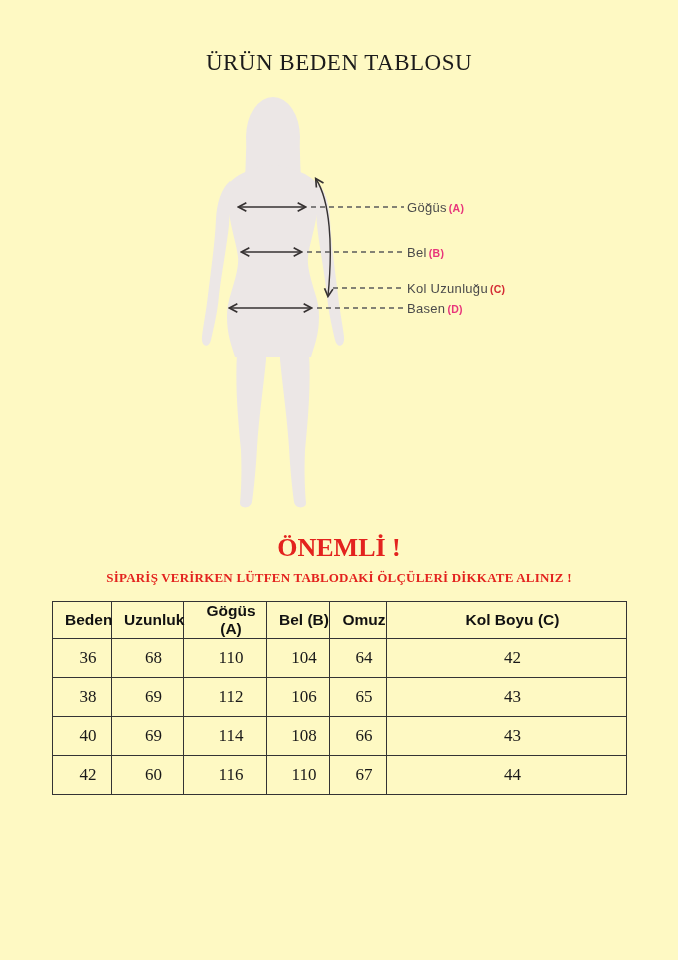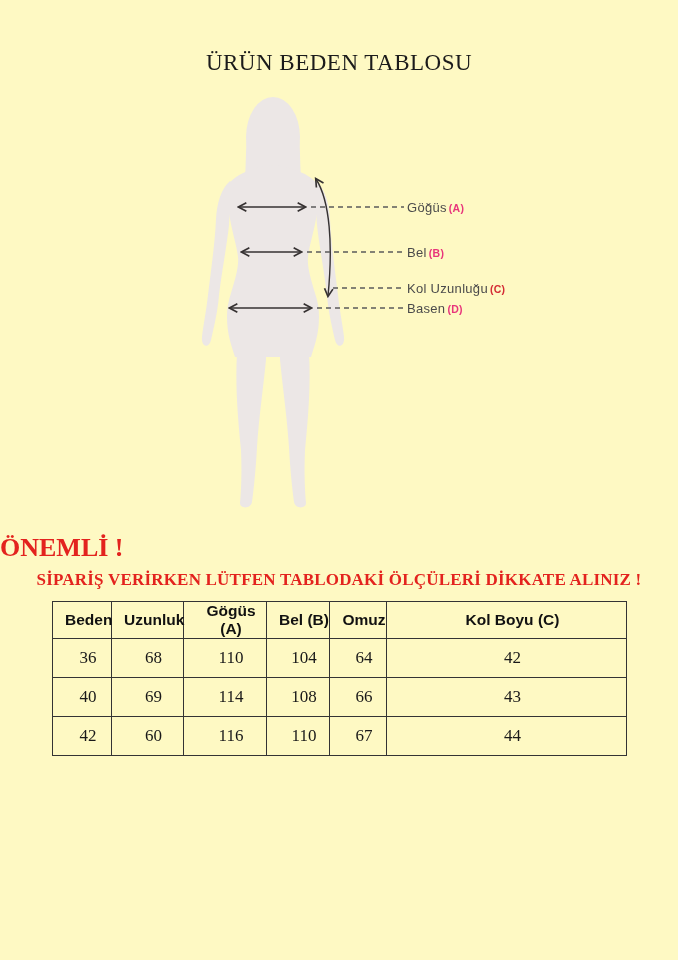--- a/index.html
+++ b/index.html
@@ -39,28 +39,28 @@
   .arrowhead{fill:none;stroke:var(--arrow);stroke-width:1.6;}
   .dash{stroke:var(--dash-gray);stroke-width:1.3;fill:none;stroke-dasharray:5 4;}
   .mlabel{
     position:absolute;left:227px;height:16px;line-height:15px;
     white-space:nowrap;
     font-size:13px;color:var(--label-gray);letter-spacing:0.3px;
   }
   .mcode{font-size:10.5px;font-weight:bold;color:var(--code-pink);margin-left:2px;}
   .mcode.code-c{color:var(--code-red);}
   .notice-h{
-    position:absolute;top:533px;left:0;width:100%;text-align:left;
+    position:absolute;top:533px;left:0;width:100%;text-align:center;
     font-family:"Liberation Serif", serif;
     font-weight:bold;font-size:26px;color:var(--notice-red);
   }
   .notice-s{
     position:absolute;top:570px;left:0;width:100%;text-align:center;
     font-family:"Liberation Serif", serif;
-    font-weight:bold;font-size:17px;color:var(--notice-red);
+    font-weight:bold;font-size:13px;color:var(--notice-red);
     letter-spacing:0.2px;white-space:nowrap;
   }
   table.size-table{
     position:absolute;left:52px;top:601px;
     width:574px;table-layout:fixed;
     border-collapse:collapse;
   }
   .size-table th,.size-table td{
     border:1.5px solid var(--table-border);
     text-align:center;vertical-align:middle;padding-left:12px;
@@ -191,20 +191,28 @@
     <tbody>
       <tr>
         <td>36</td>
         <td>68</td>
         <td>110</td>
         <td>104</td>
         <td>64</td>
         <td>42</td>
       </tr>
       <tr>
+        <td>38</td>
+        <td>69</td>
+        <td>112</td>
+        <td>106</td>
+        <td>65</td>
+        <td>43</td>
+      </tr>
+      <tr>
         <td>40</td>
         <td>69</td>
         <td>114</td>
         <td>108</td>
         <td>66</td>
         <td>43</td>
       </tr>
       <tr>
         <td>42</td>
         <td>60</td>

